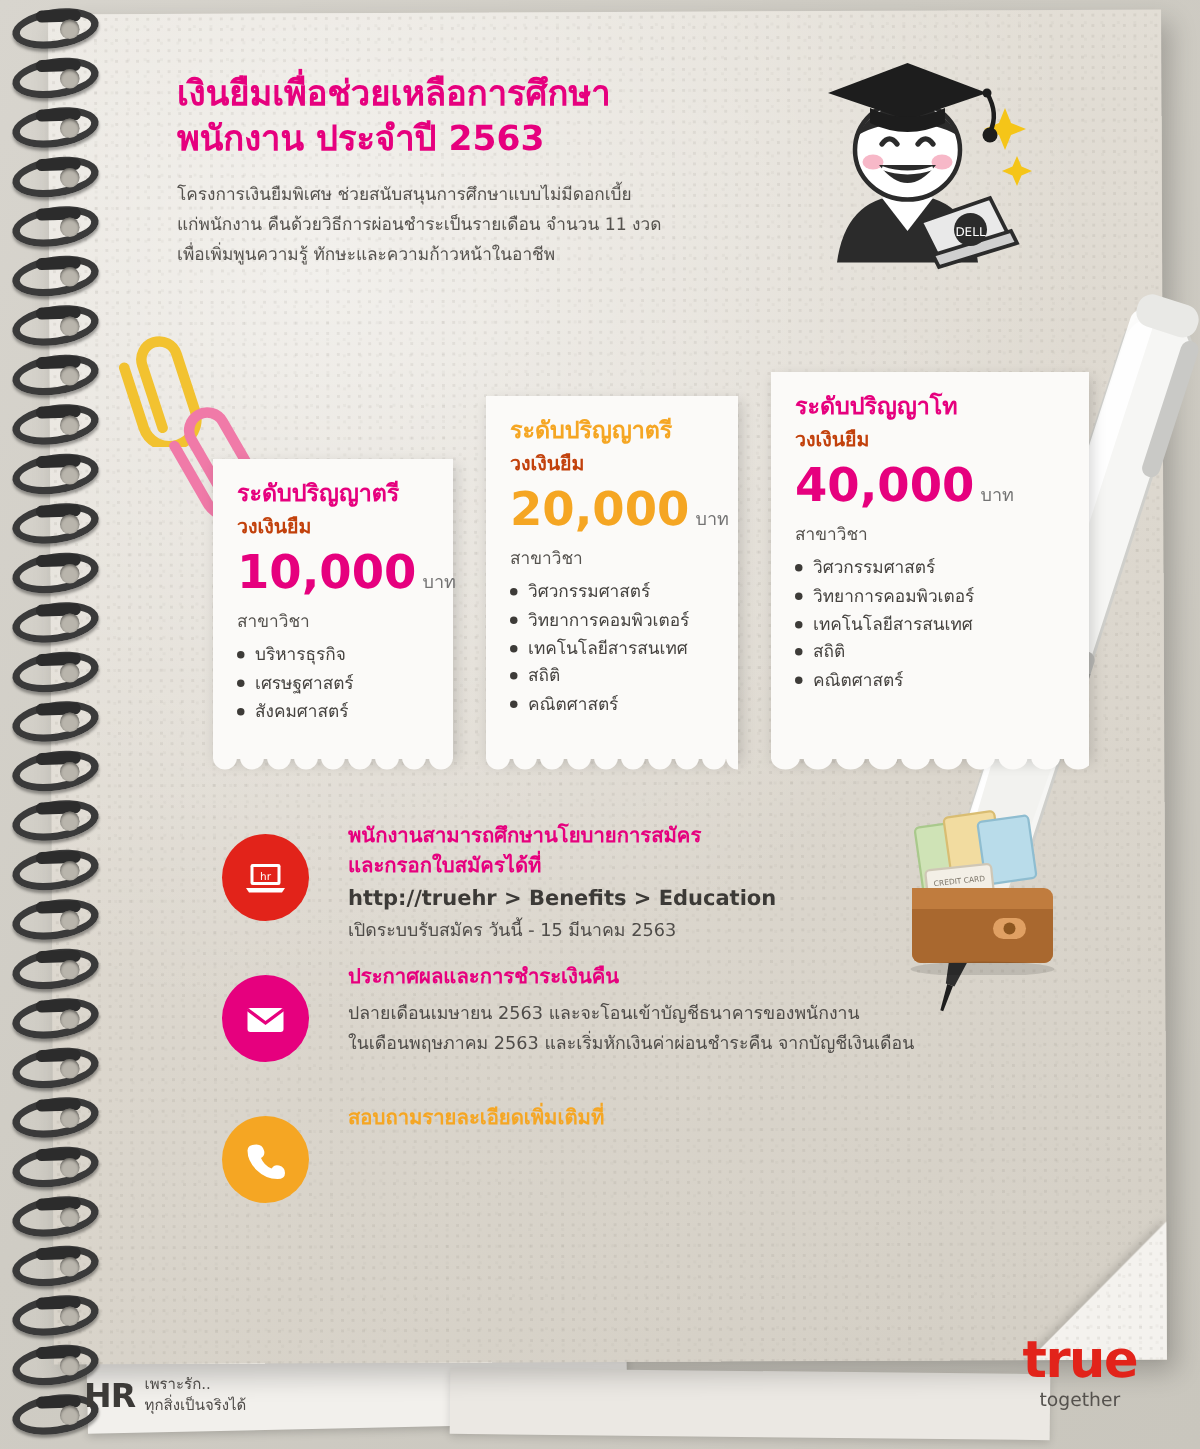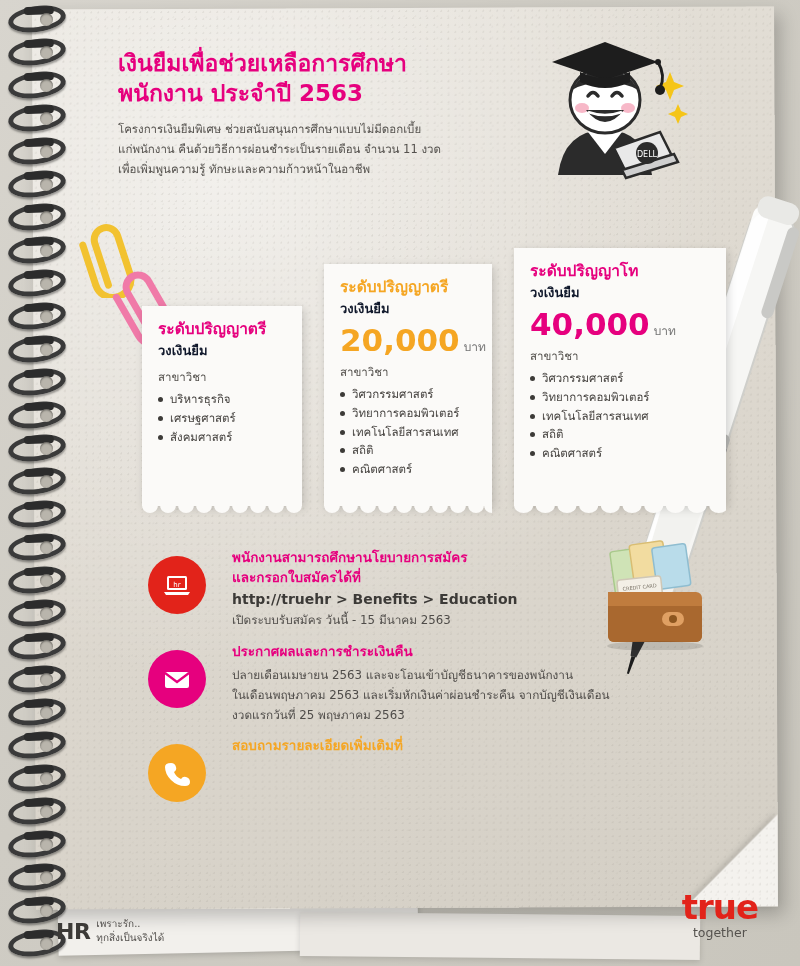--- a/index.html
+++ b/index.html
@@ -110,21 +110,21 @@
     background:#fbfaf8;
     box-shadow: 2px 3px 9px rgba(0,0,0,.16);
     padding:14px 16px 8px 16px;
   }
   .card .teeth { position:absolute; left:0; bottom:-11px; width:100%; height:12px; }
   .c1 { left:14px;  top:58px;  width:160px; height:200px; }
   .c2 { left:196px; top:16px;  width:168px; height:242px; }
   .c3 { left:386px; top:0px;   width:212px; height:258px; }
 
   .card-h  { font-size:15.5px; font-weight:700; line-height:1.25; }
-  .card-h2 { font-size:13px; font-weight:700; color:#0f172a; margin-top:1px;}
+  .card-h2 { font-size:13px; font-weight:700; color:#c2410c; margin-top:1px;}
   .amount { font-weight:700; line-height:1; margin-top:6px; }
   .amt1 { font-size:31px; color:#e6007e; }
   .amt2 { font-size:31px; color:#f5a623; }
   .amt3 { font-size:31px; color:#e6007e; }
   .baht { font-size:12px; color:#737373; font-weight:400; margin-left:4px; }
   .field-label { font-size:11.5px; color:#55524e; margin-top:7px; }
   ul.majors { list-style:none; margin-top:4px; }
   ul.majors li {
     font-size:11.5px; color:#45423f; line-height:1.62; position:relative; padding-left:12px;
   }
@@ -312,20 +312,23 @@
       <div>แก่พนักงาน คืนด้วยวิธีการผ่อนชำระเป็นรายเดือน จำนวน 11 งวด</div>
       <div>เพื่อเพิ่มพูนความรู้ ทักษะและความก้าวหน้าในอาชีพ</div>
     </div>
   </div>
 
   <div class="cards">
 
     <div class="card c1">
       <div class="card-h" style="color:#e6007e;">ระดับปริญญาตรี</div>
       <div class="card-h2">วงเงินยืม</div>
+      <div class="amount amt1">
+        <span>10,000</span><span class="baht">บาท</span>
+      </div>
       <div class="field-label">สาขาวิชา</div>
       <ul class="majors">
         <li>บริหารธุรกิจ</li>
         <li>เศรษฐศาสตร์</li>
         <li>สังคมศาสตร์</li>
       </ul>
       <svg class="teeth" viewBox="0 0 160 12" preserveAspectRatio="none">
         <g fill="#fbfaf8">
             <circle cx="8" cy="0" r="8"></circle>
             <circle cx="26" cy="0" r="8"></circle>
@@ -446,21 +449,20 @@
           <rect x="3" y="8" width="24" height="16" rx="2" fill="#ffffff"></rect>
           <path d="M3 9 L15 18 L27 9" fill="none" stroke="#e6007e" stroke-width="2.2"></path>
         </svg>
       </div>
       <div class="row-title">
         <span>ประกาศผลและการชำระเงินคืน</span>
       </div>
       <div class="row-text">
         <div>ปลายเดือนเมษายน 2563 และจะโอนเข้าบัญชีธนาคารของพนักงาน</div>
         <div>ในเดือนพฤษภาคม 2563 และเริ่มหักเงินค่าผ่อนชำระคืน จากบัญชีเงินเดือน</div>
-        <div>งวดแรกวันที่ 25 พฤษภาคม 2563</div>
       </div>
     </div>
 
     <div class="row">
       <div class="circ c-orange">
         <svg width="30" height="30" viewBox="0 0 30 30">
           <path d="M9 5 q4 0 5 4 q1 3 -2 5 q2 5 7 7 q2 -3 5 -2 q4 1 4 5 q0 4 -5 4 q-8 0 -14 -6 q-6 -6 -6 -13 q0 -4 6 -4z" fill="#ffffff"></path>
         </svg>
       </div>
       <div class="row-title orange">

